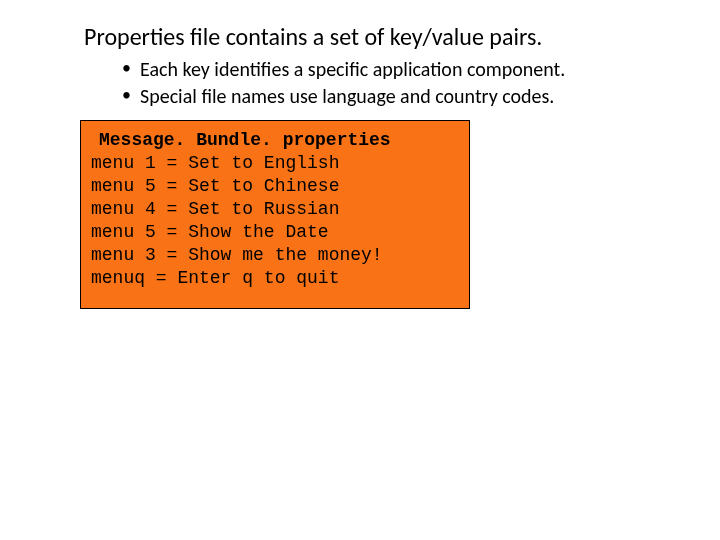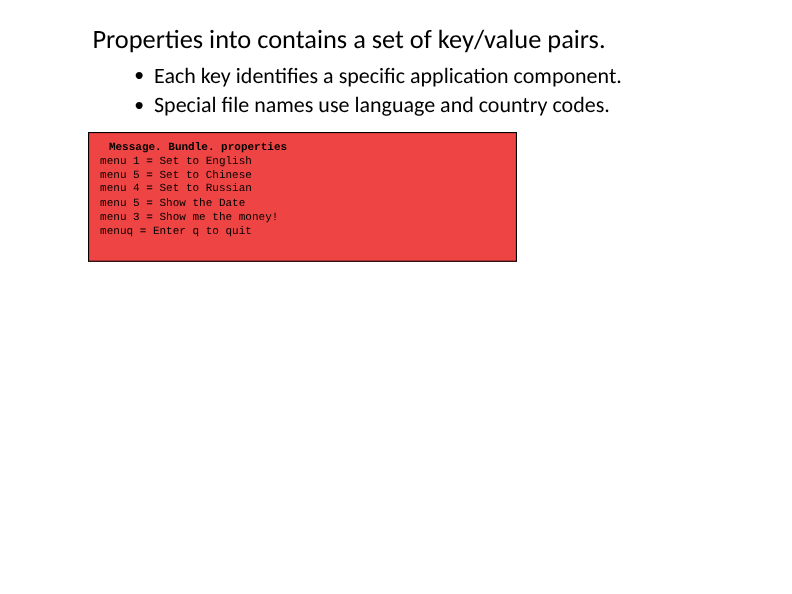--- a/index.html
+++ b/index.html
@@ -46,44 +46,44 @@
     content: "•";
     position: absolute;
     left: 0;
     top: 0;
     font-size: 18px;
   }
   .code-box {
     margin: 8px 0 0 0;
     width: 390px;
     border: 1px solid #000;
-    background: #ef4444;
+    background: #f97316;
     padding: 8px 10px 18px 10px;
     font-family: "Courier New", Courier, monospace;
-    font-size: 10px;
+    font-size: 18px;
     line-height: 1.28;
     margin-left: -4px;
   }
   .code-box .header {
     font-weight: bold;
     margin-left: 8px;
   }
   .code-box .line {
     white-space: pre;
   }
 </style>
 </head>
 <body>
 
 <div class="slide">
 
 
   <div class="body-block">
 
-    <div class="level1">Properties into contains a set of key/value pairs.</div>
+    <div class="level1">Properties file contains a set of key/value pairs.</div>
     <ul class="bullets">
       <li>Each key identifies a specific application component.</li>
       <li>Special file names use language and country codes.</li>
     </ul>
 
 
     <div class="code-box">
       <div class="header">Message. Bundle. properties</div>
       <div class="line">menu 1 = Set to English</div>
       <div class="line">menu 5 = Set to Chinese</div>

